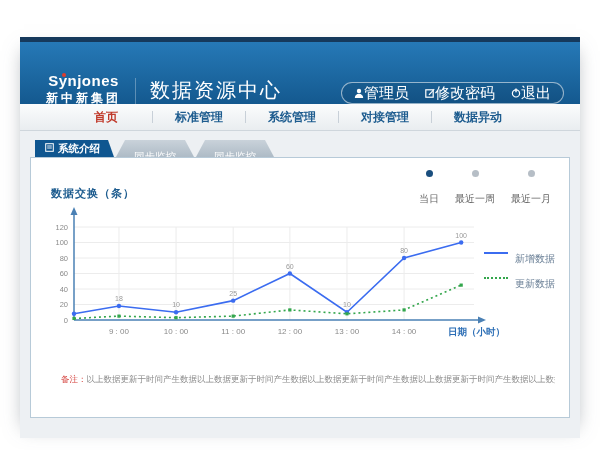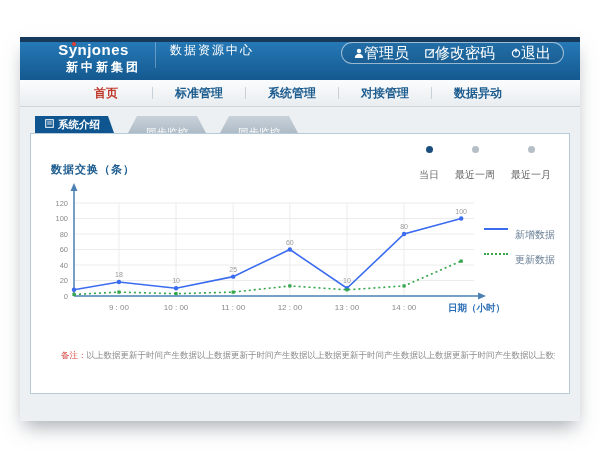--- a/index.html
+++ b/index.html
@@ -7,47 +7,47 @@
     width:600px;height:450px;background:#ffffff;overflow:hidden;position:relative;
     font-family:"Liberation Sans","DejaVu Sans",sans-serif;
   }
   .window{
     position:absolute;left:20px;top:37px;width:560px;height:384px;background:#edf0f3;
     box-shadow:0 10px 18px -4px rgba(100,110,120,.55);
   }
   .top-strip{height:5px;background:#16395c;}
   
   .header{
-    height:38px;display:flex;align-items:flex-start;
+    height:62px;display:flex;align-items:flex-end;
     background:linear-gradient(#2679b7,#14598f);
   }
   .logo{margin-left:26px;padding-right:14px;text-align:center;line-height:1;}
   .logo-en{color:#fff;font-size:15px;font-weight:bold;letter-spacing:.5px;position:relative;display:inline-block;}
   .logo-en::after{content:"";position:absolute;left:14px;top:0px;width:4px;height:4px;border-radius:50%;background:#e03c2d;}
-  .logo-cn{color:#fff;font-size:12px;font-weight:bold;letter-spacing:3px;margin-top:3px;margin-left:20px;}
+  .logo-cn{color:#fff;font-size:12px;font-weight:bold;letter-spacing:3px;margin-top:3px;}
   .header-divider{width:1px;height:26px;background:rgba(255,255,255,.3);margin:0 14px 0 0;}
-  .app-title{color:#fff;font-size:12px;letter-spacing:2px;}
+  .app-title{color:#fff;font-size:20px;letter-spacing:2px;}
   .header-spacer{flex:1;}
   .user-pill{
     margin-right:16px;height:20px;border:1px solid rgba(255,255,255,.55);border-radius:11px;
     background:rgba(0,0,0,.08);display:flex;align-items:center;padding:0 12px;gap:16px;
   }
   .user-item{display:flex;align-items:center;gap:0;color:#fff;font-size:15px;cursor:pointer;}
   .user-item svg{display:block;}
   
   .nav{
     height:26px;display:flex;align-items:center;
     background:linear-gradient(#fbfcfd,#e9edf0);border-bottom:1px solid #cfd6dc;padding-left:40px;
   }
   .nav-item{width:92px;text-align:center;font-size:12px;font-weight:bold;color:#1d5c8f;cursor:pointer;}
   .nav-item.active{color:#c03a2b;}
   .nav-sep{width:1px;height:12px;background:#c8d0d8;}
   
   .body-area{position:relative;height:307px;background:#edf0f3;}
-  .tabs{position:absolute;left:15px;top:9px;display:flex;gap:14px;height:17px;}
+  .tabs{position:absolute;left:15px;top:9px;display:flex;gap:2px;height:17px;}
   .tab{line-height:17px;font-size:10.5px;color:#fff;cursor:pointer;}
   .tab.active{
     background:#0f5690;padding:0 14px 0 10px;font-weight:bold;display:flex;align-items:center;gap:4px;
     clip-path:polygon(0 0,calc(100% - 6px) 0,100% 100%,0 100%);
   }
   .tab.inactive{
     background:linear-gradient(#c9d2da,#aebbc6);padding:8px 18px;
     clip-path:polygon(9px 0,calc(100% - 9px) 0,100% 100%,0 100%);
   }
   .card{

